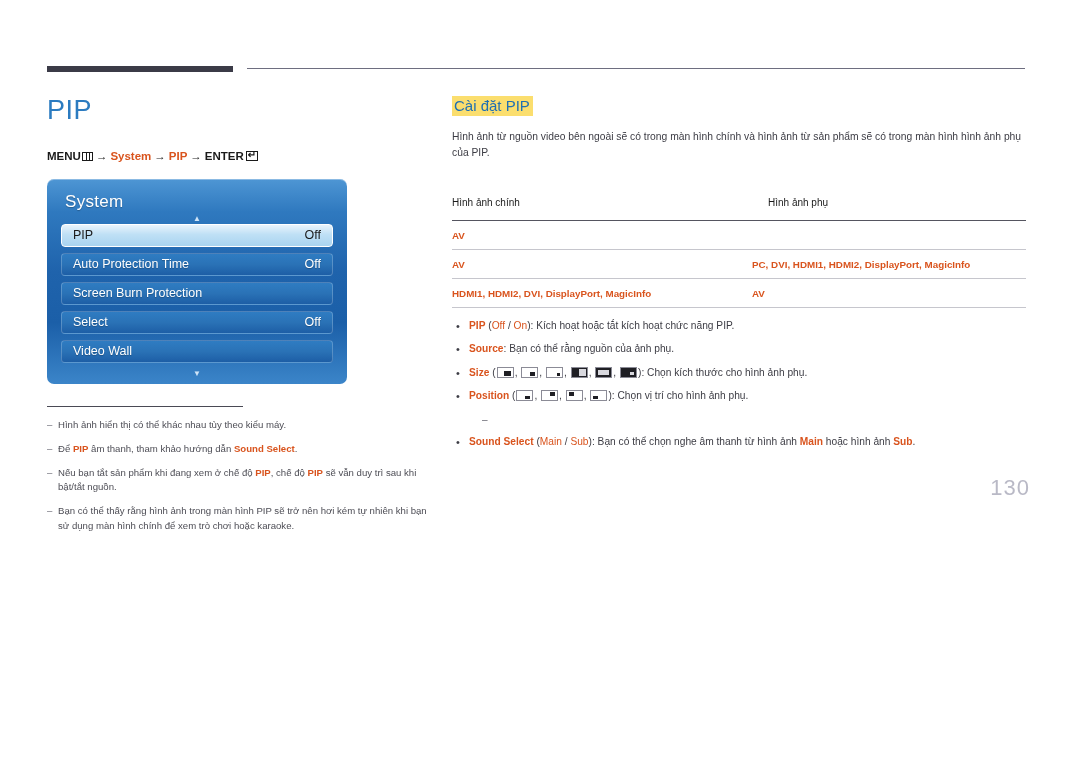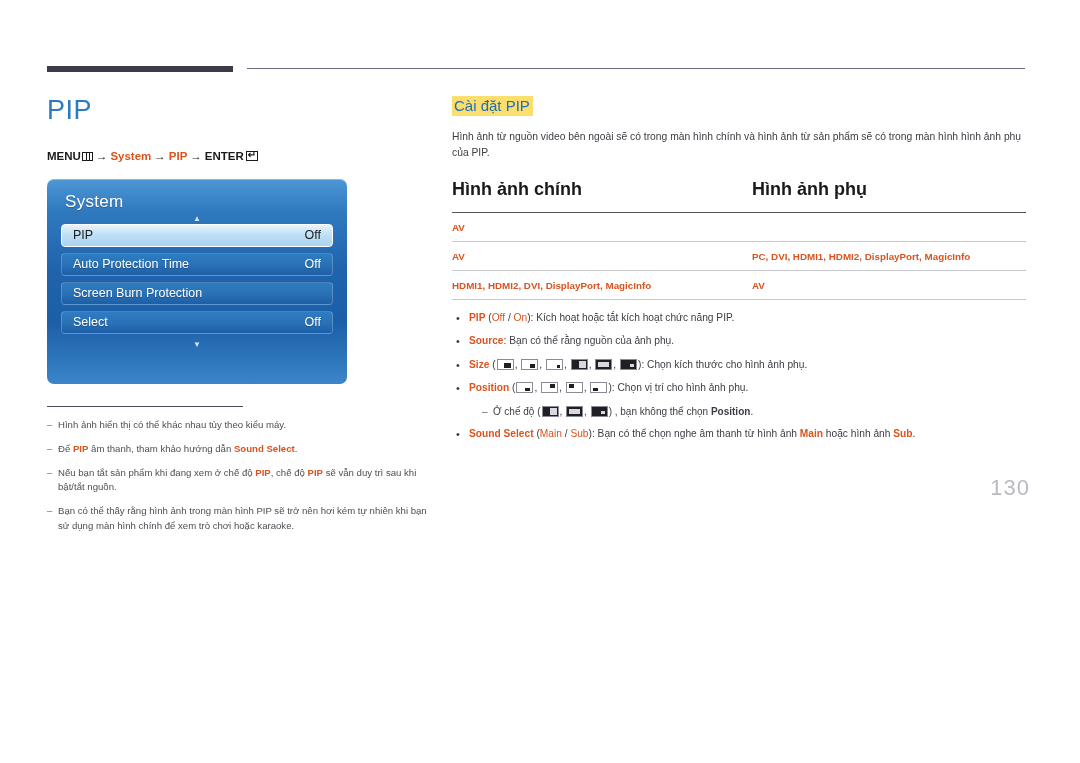--- a/index.html
+++ b/index.html
@@ -151,32 +151,33 @@
     font-size: 15px;
     color: #1f6fb2;
     background: #fbde6e;
     padding: 1px 3px 2px 2px;
     margin-bottom: 13px;
   }
   .sec-desc {
     font-size: 10.3px;
     color: #3c3c44;
     line-height: 1.55;
-    margin-bottom: 18px;
+    margin-bottom: 36px;
     width: 572px;
   }
 
   
   .tbl { width: 574px; }
   .tbl-head {
     display: flex;
-    font-size: 18px;
-    font-weight: bold;
+    font-size: 10px;
+    font-weight: normal;
     color: #1a1a1a;
     padding-bottom: 12px;
+    gap: 16px;
   }
   .tbl-head .c1 { width: 300px; }
   .tbl-row {
     display: flex;
     font-size: 9.8px;
     font-weight: bold;
     color: #d9541e;
     border-top: 1px solid #555560;
     padding: 9px 0 8px 0;
   }
@@ -283,20 +284,24 @@
         <span>Off</span>
       </div>
       <div class="osd-row">
         <span>Screen Burn Protection</span>
         <span></span>
       </div>
       <div class="osd-row">
         <span>Select</span>
         <span>Off</span>
       </div>
+      <div class="osd-row">
+        <span>Video Wall</span>
+        <span></span>
+      </div>
 
       <div class="osd-arrow">▼</div>
     </div>
 
     <div class="foot-rule"></div>
 
     <div class="notes">
       <div class="note">
         <span class="dash">–</span>
         <span class="body">Hình ảnh hiển thị có thể khác nhau tùy theo kiểu máy.</span>
@@ -357,21 +362,20 @@
         <span class="body"><b class="key">Size</b><span> (</span><span class="gl s2"><i></i></span><span>, </span><span class="gl s1"><i></i></span><span>, </span><span class="gl s3"><i></i></span><span>, </span><span class="gl d1"><i></i></span><span>, </span><span class="gl d2"><i></i></span><span>, </span><span class="gl d3"><i></i></span><span>): Chọn kích thước cho hình ảnh phụ.</span></span>
       </div>
 
       <div class="bl">
         <span class="dot">•</span>
         <span class="body"><b class="key">Position</b><span> (</span><span class="gl p1"><i></i></span><span>, </span><span class="gl p2"><i></i></span><span>, </span><span class="gl p3"><i></i></span><span>, </span><span class="gl p4"><i></i></span><span>): Chọn vị trí cho hình ảnh phụ.</span></span>
       </div>
 
       <div class="sub-note">
         <span class="dash">–</span>
-        <span><span>Ở chế độ (</span><span class="gl d1"><i></i></span><span>, </span><span class="gl d2"><i></i></span><span>, </span><span class="gl d3"><i></i></span><span>) , bạn không thể chọn </span><b class="key">Position</b><span>.</span></span>
       </div>
 
       <div class="bl">
         <span class="dot">•</span>
         <span class="body"><b class="key">Sound Select</b><span> (</span><span class="opt">Main</span><span> / </span><span class="opt">Sub</span><span>)</span><span>: Bạn có thể chọn nghe âm thanh từ hình ảnh </span><b class="key">Main</b><span> hoặc hình ảnh </span><b class="key">Sub</b><span>.</span></span>
       </div>
 
     </div>
   </div>
 

